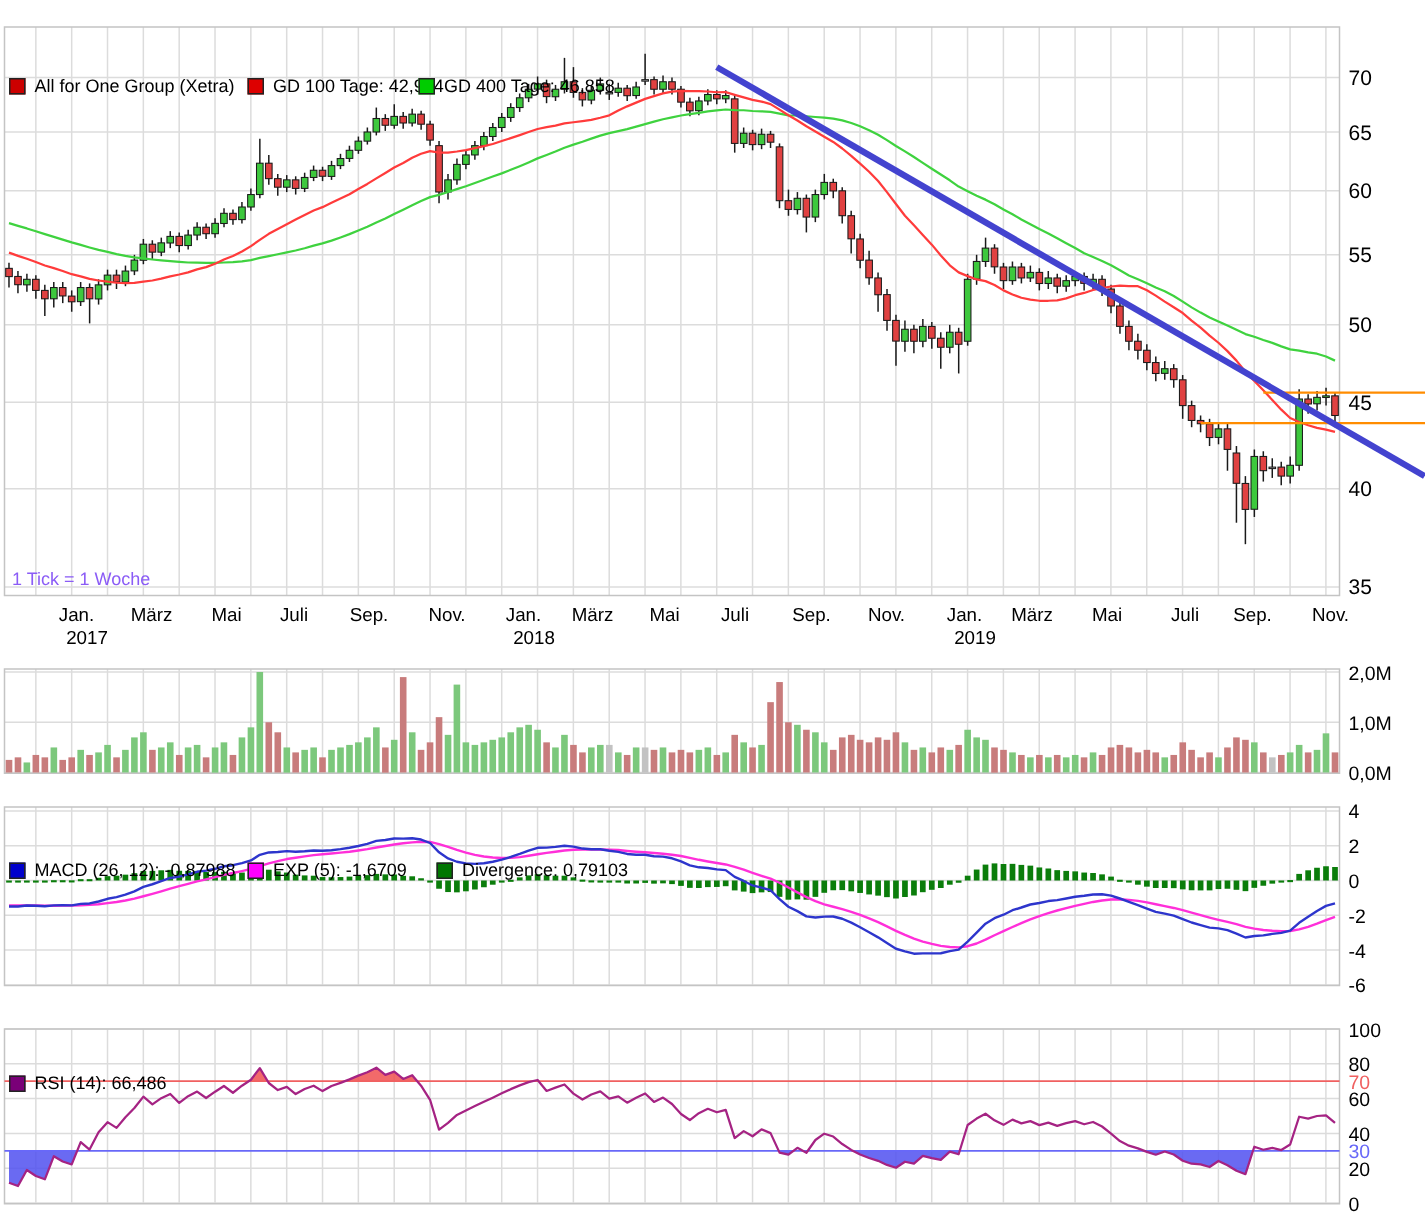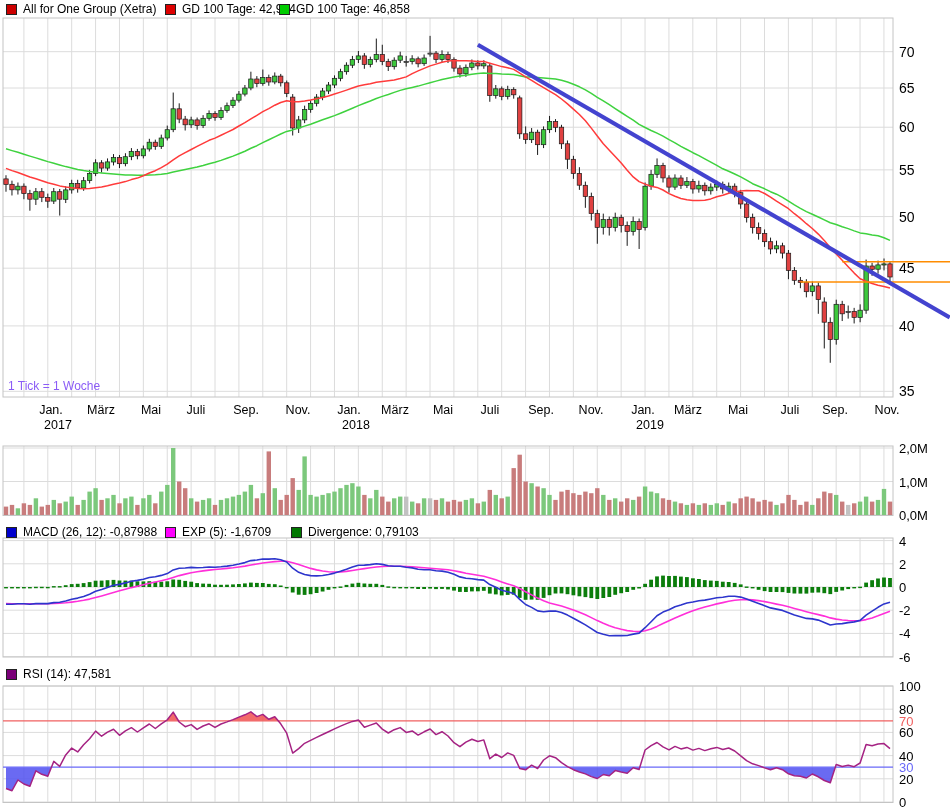--- a/index.html
+++ b/index.html
@@ -1,18 +1,18 @@
 <!DOCTYPE html>
 <html><head>
 <meta charset="utf-8">
 <style>
   html,body{margin:0;padding:0;background:#fff;}
   .chart-wrap{position:relative;width:950px;height:811px;background:#fff;
     font-family:"Liberation Sans",sans-serif;color:#000;overflow:hidden;}
-  .legend-row{position:absolute;left:0;width:930px;height:16px;font-size:12px;line-height:14px;}
+  .legend-row{position:absolute;left:0;width:930px;height:16px;font-size:12px;line-height:14px;margin-top:48px;}
   .legend-item{position:absolute;top:0;display:flex;align-items:center;white-space:nowrap;}
   .swatch{display:inline-block;width:9px;height:9px;border:1px solid #222;margin-right:6px;flex:0 0 auto;}
   .tick-note{position:absolute;left:8px;top:379px;font-size:12px;color:#8b5cf6;}
   svg text{font-family:"Liberation Sans",sans-serif;}
 </style>
 </head>
 <body>
 
 <div class="chart-wrap">
 
@@ -859,21 +859,21 @@
     <span class="legend-item" style="left:6px">
       <span class="swatch" style="background: rgb(204, 0, 0);"></span>
       <span>All for One Group (Xetra)</span>
     </span>
     <span class="legend-item" style="left:165px">
       <span class="swatch" style="background: rgb(221, 0, 0);"></span>
       <span>GD 100 Tage: 42,934</span>
     </span>
     <span class="legend-item" style="left:279px">
       <span class="swatch" style="background: rgb(0, 204, 0);"></span>
-      <span>GD 100 Tage: 46,858</span>
+      <span>GD 400 Tage: 46,858</span>
     </span>
   </div>
 
   <div class="tick-note">1 Tick = 1 Woche</div>
 
 
   <div class="legend-row" style="top:525px">
     <span class="legend-item" style="left:6px">
       <span class="swatch" style="background: rgb(0, 0, 204);"></span>
       <span>MACD (26, 12): -0,87988</span>
@@ -884,17 +884,17 @@
     </span>
     <span class="legend-item" style="left:291px">
       <span class="swatch" style="background: rgb(0, 119, 0);"></span>
       <span>Divergence: 0,79103</span>
     </span>
   </div>
 
   <div class="legend-row" style="top:667px">
     <span class="legend-item" style="left:6px">
       <span class="swatch" style="background: rgb(122, 0, 120);"></span>
-      <span>RSI (14): 47,581</span>
+      <span>RSI (14): 66,486</span>
     </span>
   </div>
 
 </div>
 
 </body></html>

